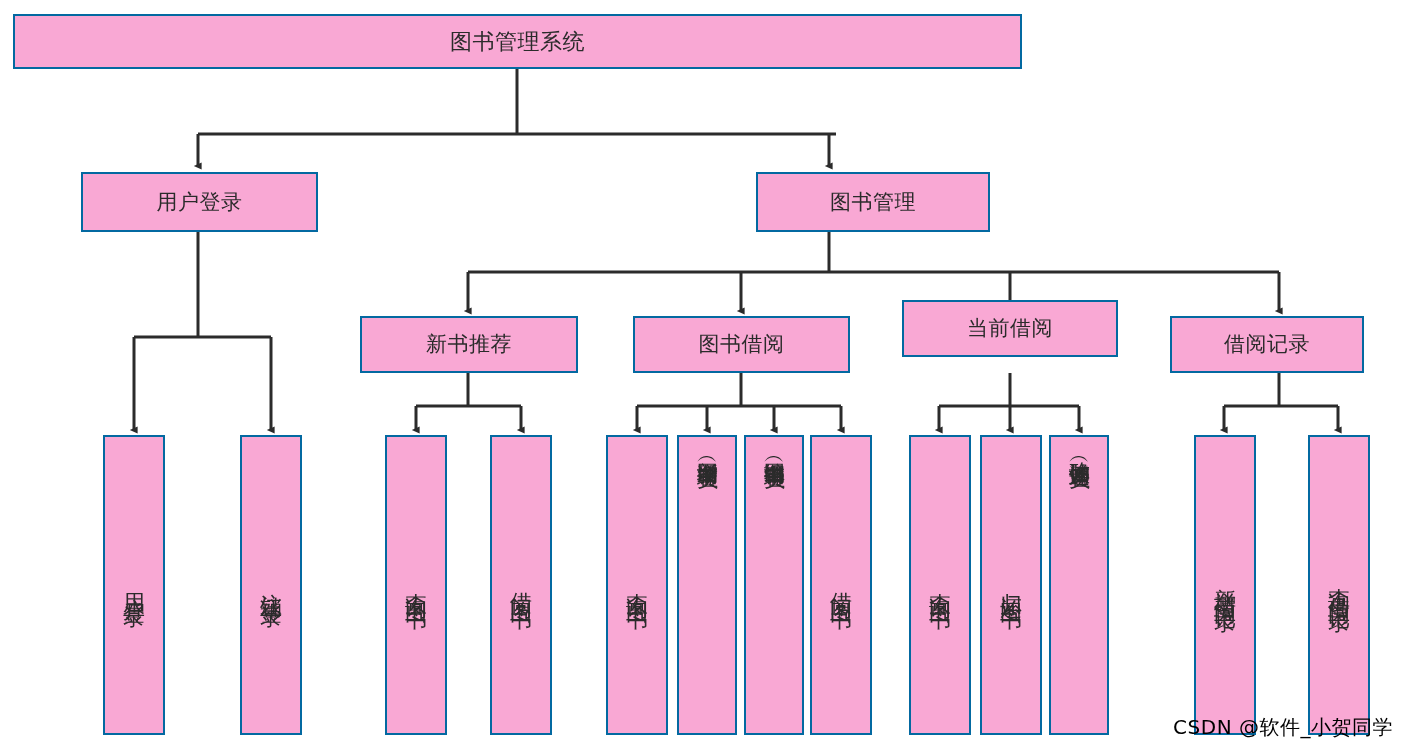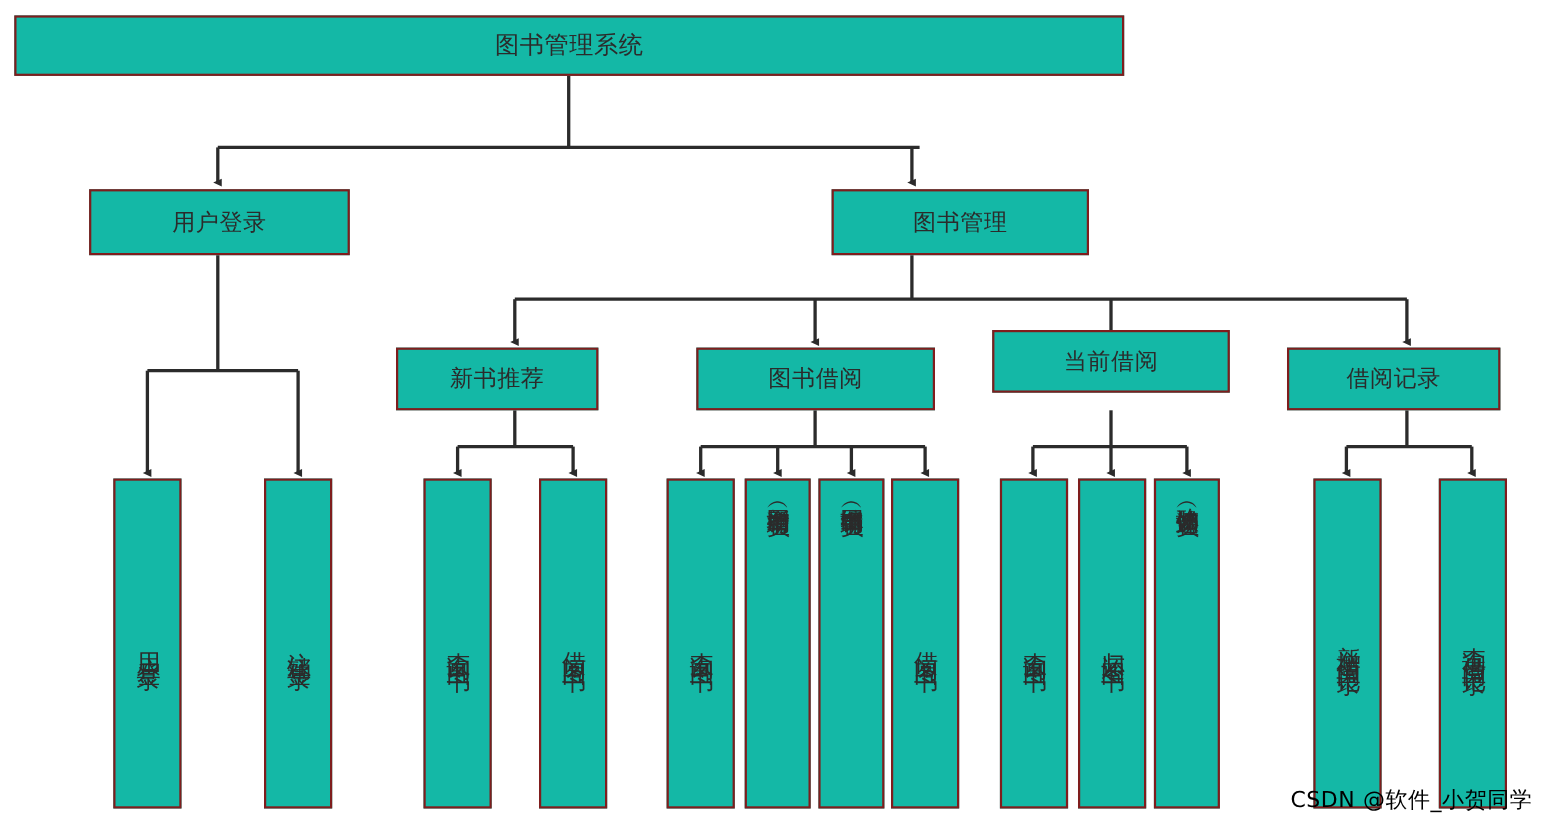--- a/index.html
+++ b/index.html
@@ -22,22 +22,22 @@
     position: absolute;
     left: 0;
     top: 0;
     width: 1405px;
     height: 747px;
     pointer-events: none;
   }
   .node {
     position: absolute;
     box-sizing: border-box;
-    background: #14b8a6;
-    border: 2px solid #7f1d1d;
+    background: #f9a8d4;
+    border: 2px solid #0369a1;
     display: flex;
     align-items: center;
     justify-content: center;
     z-index: 2;
   }
   .node-label {
     color: #2b2b2b;
     text-align: center;
     line-height: 1.18;
     white-space: nowrap;
@@ -143,21 +143,21 @@
     <span class="node-label">图书管理系统</span>
   </div>
 
   <div class="node horiz" style="left:81px; top:172px; width:237px; height:60px;">
     <span class="node-label">用户登录</span>
   </div>
   <div class="node horiz" style="left:712px; top:172px; width:234px; height:60px;margin-left:44px;">
     <span class="node-label">图书管理</span>
   </div>
 
-  <div class="node horiz" style="left:360px; top:316px; width:184px; height:57px;">
+  <div class="node horiz" style="left:360px; top:316px; width:218px; height:57px;">
     <span class="node-label">新书推荐</span>
   </div>
   <div class="node horiz" style="left:633px; top:316px; width:217px; height:57px;">
     <span class="node-label">图书借阅</span>
   </div>
   <div class="node horiz" style="left:902px; top:300px; width:216px; height:57px;">
     <span class="node-label">当前借阅</span>
   </div>
   <div class="node horiz" style="left:1170px; top:316px; width:194px; height:57px;">
     <span class="node-label">借阅记录</span>

